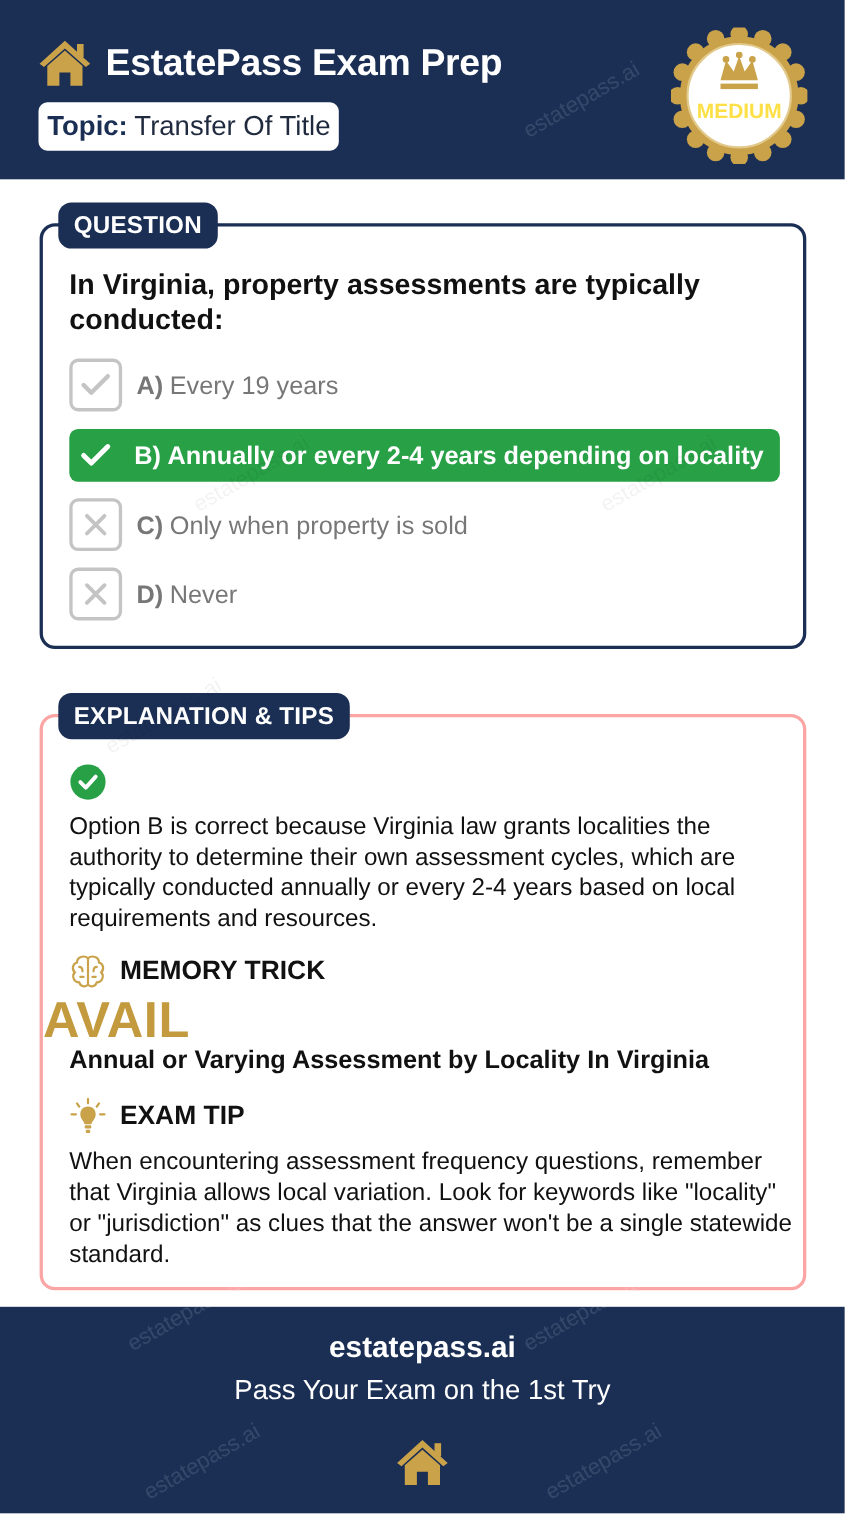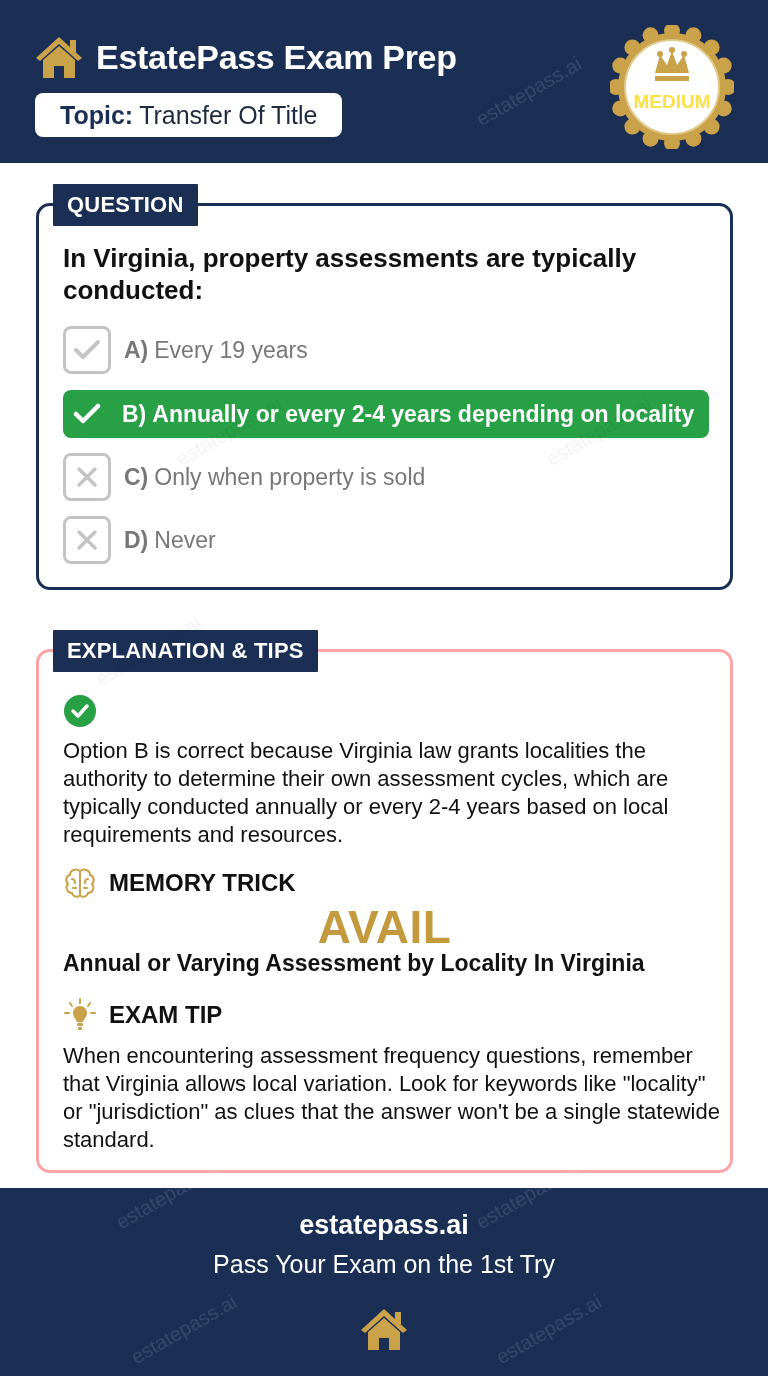--- a/index.html
+++ b/index.html
@@ -8,21 +8,21 @@
 
   .header {
     position: absolute; left: 0; top: 0; width: 768px; height: 163px;
     background: #1b2f55;
   }
   .brand-row { position: absolute; left: 34px; top: 34px; display: flex; align-items: center; }
   .brand-icon { width: 50px; height: 46px; margin-right: 12px; }
   .brand-title { color: #ffffff; font-size: 34px; font-weight: bold; letter-spacing: -0.3px; }
   .topic-pill {
     position: absolute; left: 35px; top: 93px; height: 44px;
-    background: #ffffff; border-radius: 8px; padding: 0 25px;
+    background: #ffffff; border-radius: 8px; padding: 0 8px;
     display: flex; align-items: center; font-size: 25px; color: #1b2f55;
   }
   .topic-pill .k { font-weight: bold; margin-right: 6px; }
   .topic-pill .v { color: #1f2a3e; }
   .badge { position: absolute; left: 610px; top: 25px; width: 124px; height: 124px; }
   .badge-text {
     position: absolute; left: 0; top: 66px; width: 124px; text-align: center;
     font-size: 19px; font-weight: bold; color: #fde047;
   }
 
@@ -32,21 +32,21 @@
   }
   .watermark.dark { color: rgba(0,0,0,0.05); }
 
   .card {
     position: absolute; left: 36px; border-radius: 14px; background: #ffffff;
   }
   .q-card { top: 203px; width: 697px; height: 387px; border: 3px solid #1b2f55; }
   .e-card { top: 649px; width: 697px; height: 524px; border: 3px solid #fca5a5; }
   .card-tab {
     position: absolute; left: 14px; top: -22px; height: 42px; padding: 0 14px;
-    background: #1b2f55; color: #ffffff; border-radius: 1px;
+    background: #1b2f55; color: #ffffff; border-radius: 12px;
     display: flex; align-items: center; font-size: 22px; font-weight: bold;
     letter-spacing: 0.2px;
   }
   .q-text {
     position: absolute; left: 24px; top: 36px; width: 640px;
     font-size: 26px; font-weight: bold; color: #111111; line-height: 32px;
   }
   .option {
     position: absolute; left: 24px; width: 646px; height: 48px;
     display: flex; align-items: center; font-size: 23px; color: #777777;
@@ -64,21 +64,21 @@
   .option.correct .box { border: none; width: 48px; margin-right: 11px; }
   .option.correct .letter { color: #ffffff; }
 
   .sec-head { position: absolute; left: 24px; display: flex; align-items: center; }
   .sec-head .ic { width: 34px; height: 34px; margin-right: 12px; }
   .sec-head .t { font-size: 24px; font-weight: bold; color: #111111; }
   .body-text {
     position: absolute; left: 24px; width: 660px; font-size: 22px; color: #111111; line-height: 28px;
   }
   .acronym {
-    position: absolute; left: 0; width: 691px; text-align: center;
+    position: absolute; left: 0; width: 691px; 
     font-size: 46px; font-weight: bold; color: #c39a3e; letter-spacing: 0.5px;
   }
   .acronym-exp {
     position: absolute; left: 24px; width: 660px; font-size: 23px; font-weight: bold; color: #111111;
   }
 
   .footer {
     position: absolute; left: 0; top: 1188px; width: 768px; height: 188px; background: #1b2f55;
   }
   .footer-site {

